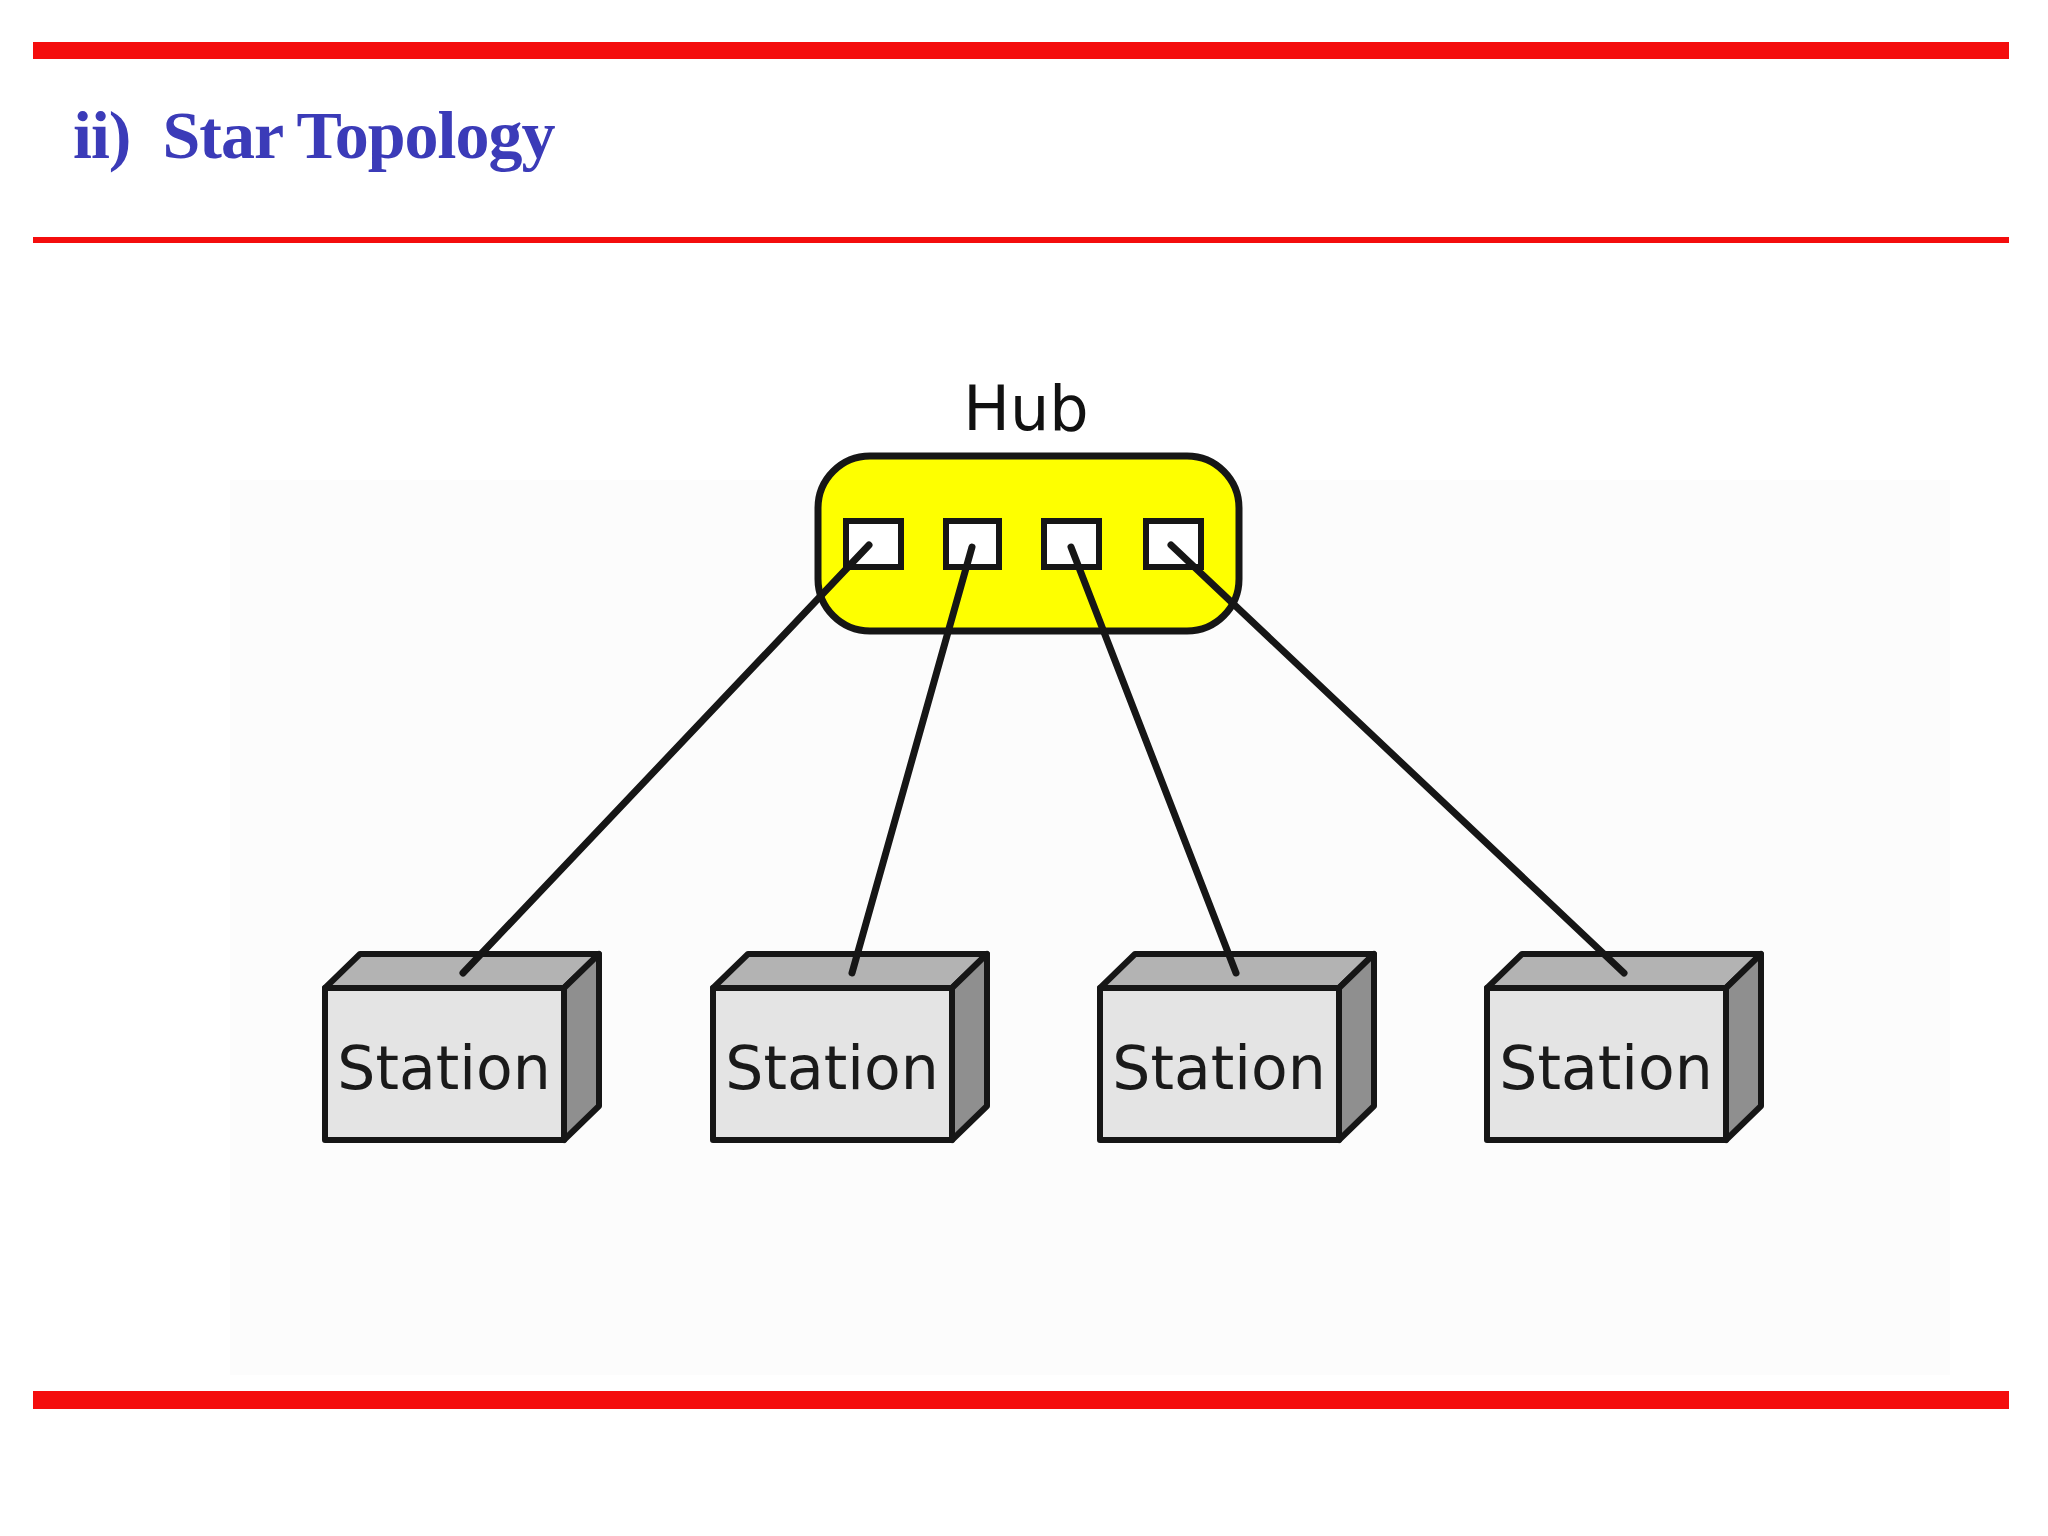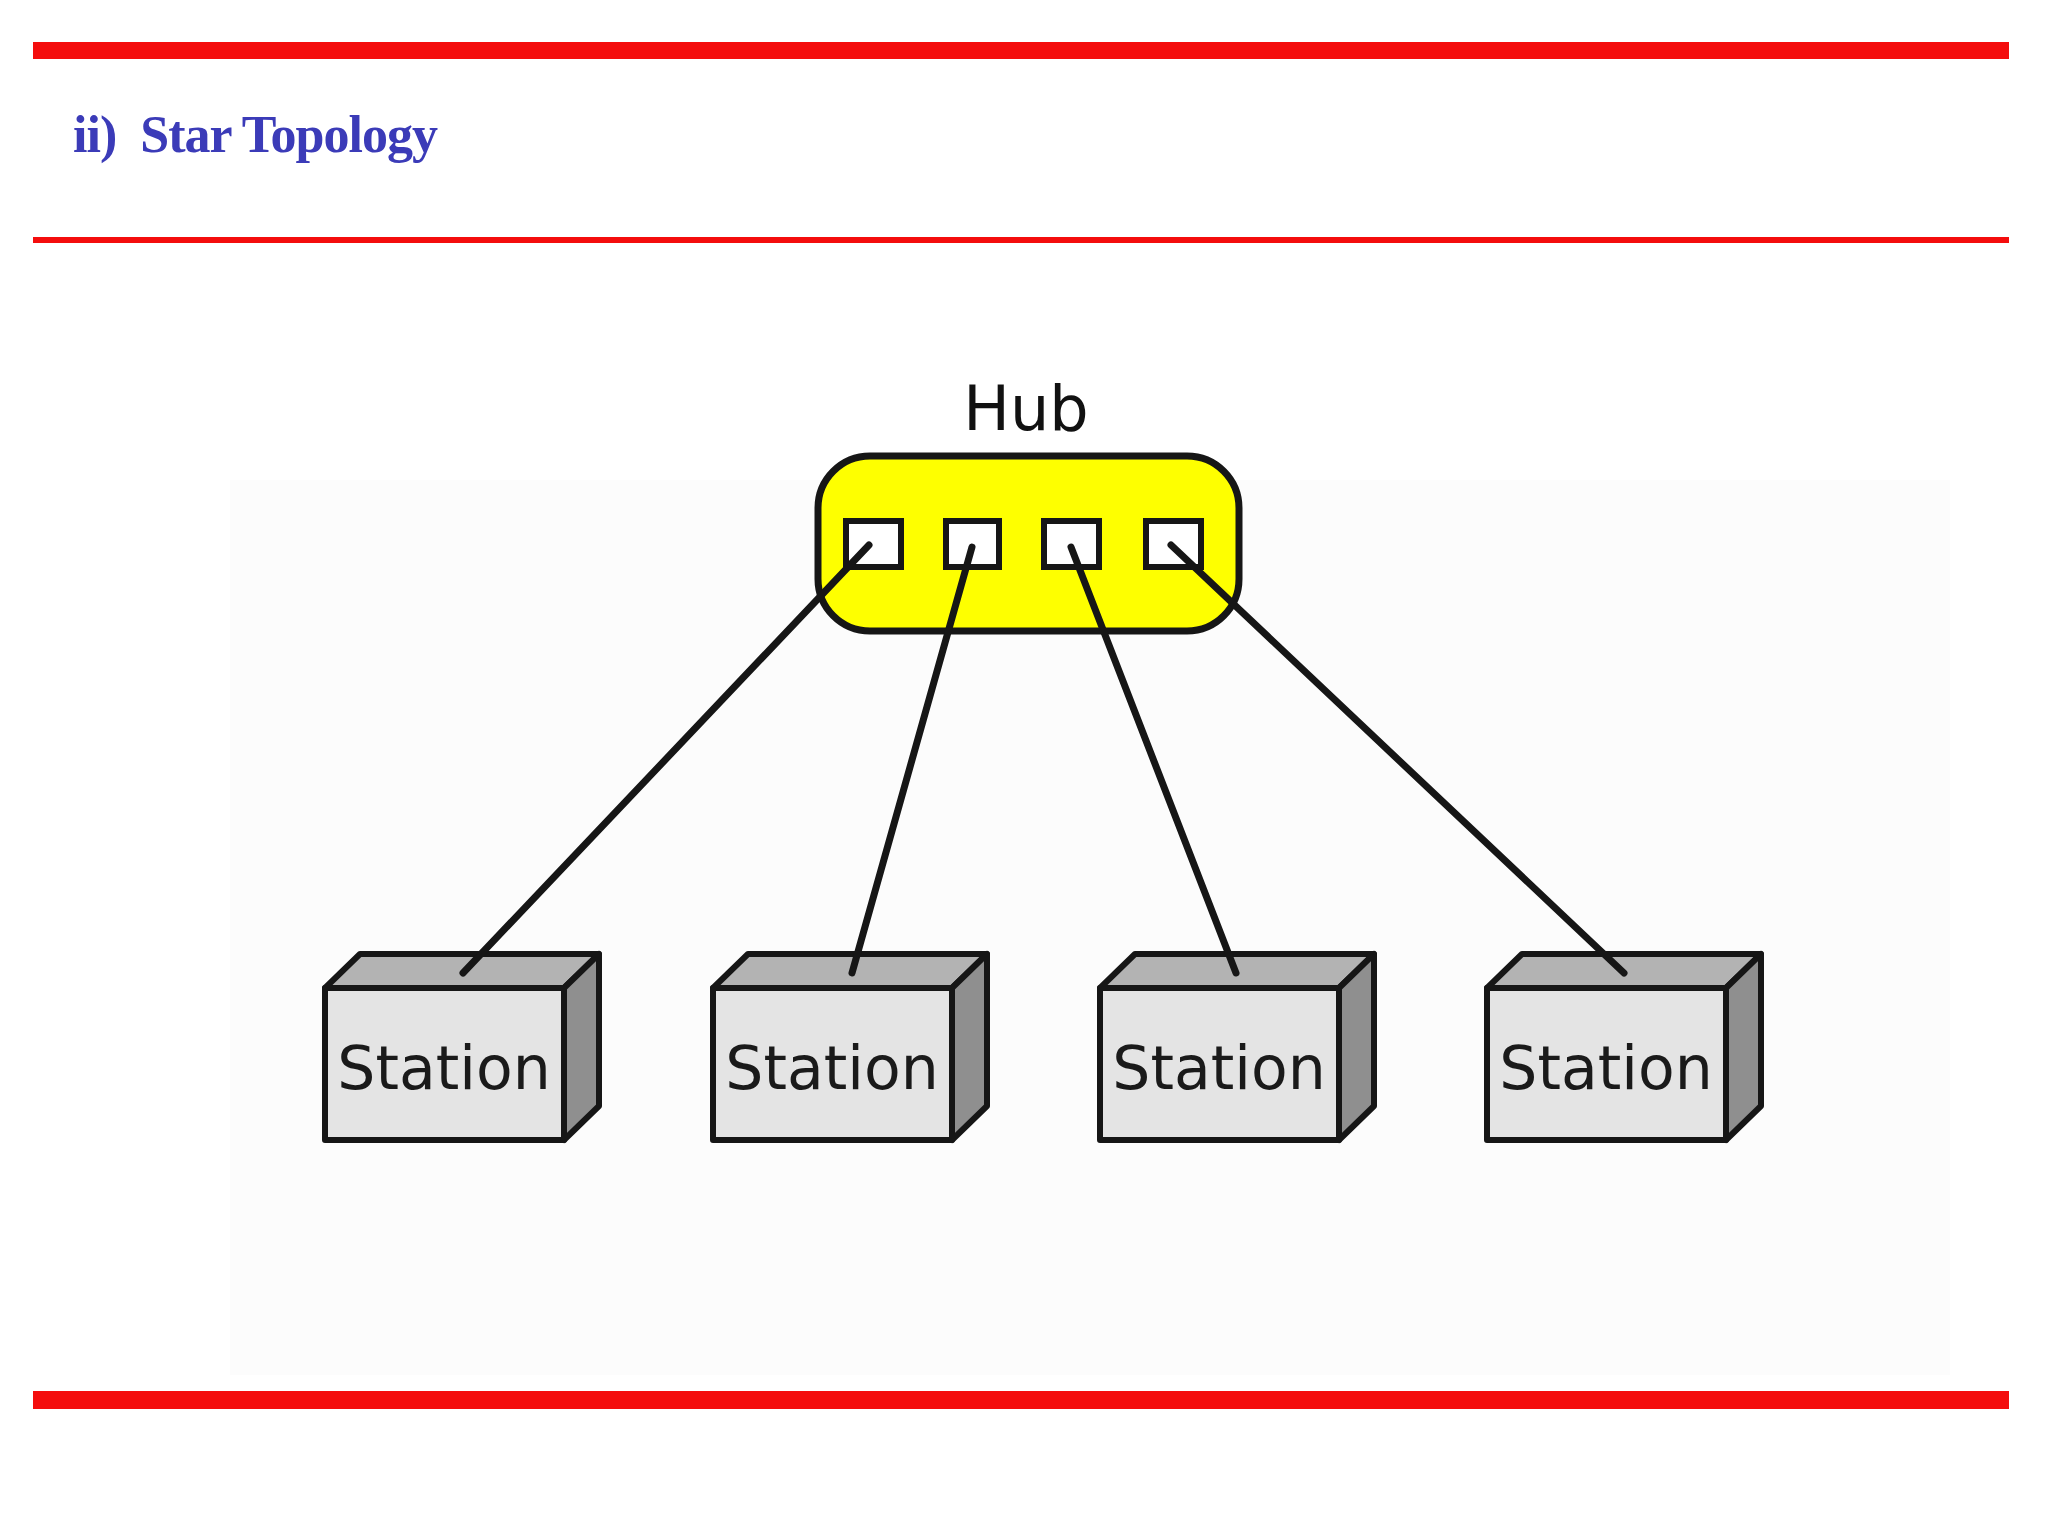--- a/index.html
+++ b/index.html
@@ -17,21 +17,21 @@
   }
   .red-bar.top{top:42px;height:17px;}
   .red-bar.rule{top:237px;height:6px;}
   .red-bar.bottom{top:1391px;height:18px;}
   .slide-title{
     position:absolute;
     left:73px;top:98px;
     margin:0;
     font-family:"Liberation Serif", serif;
     font-weight:bold;
-    font-size:52px;
+    font-size:68px;
     line-height:74px;
     color:#3b3bb8;
     white-space:pre;
     letter-spacing:-1px;
   }
   .diagram-svg{
     position:absolute;
     left:0;top:0;
   }
   .outline{stroke:#161616;}

